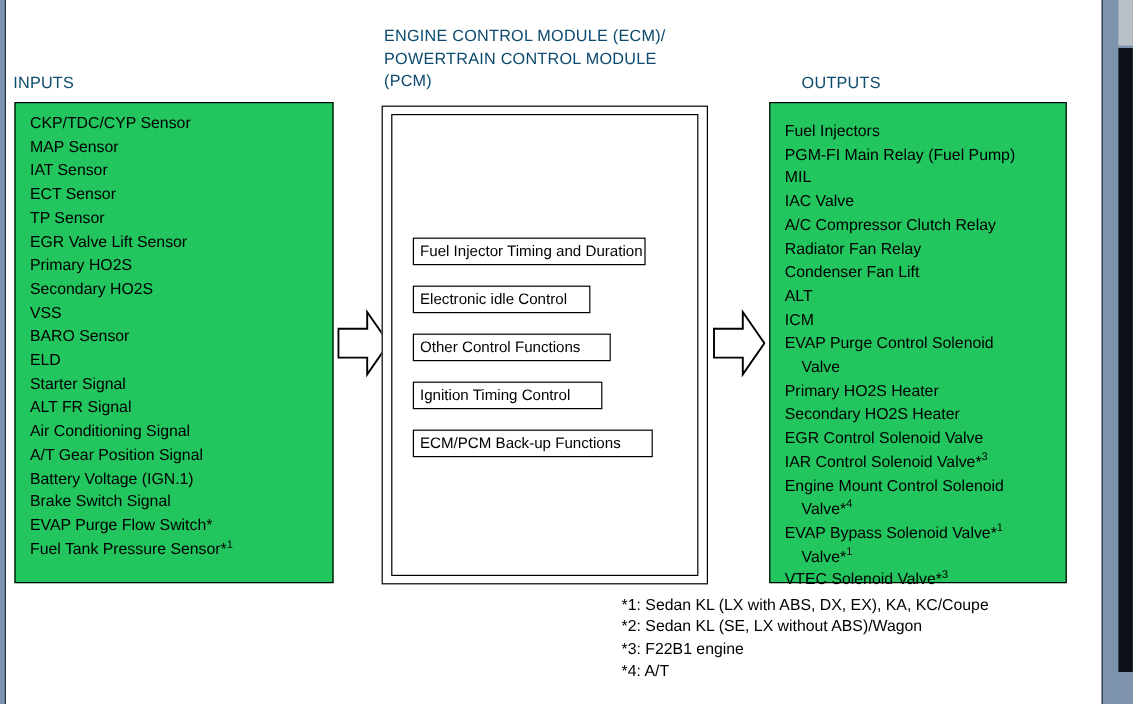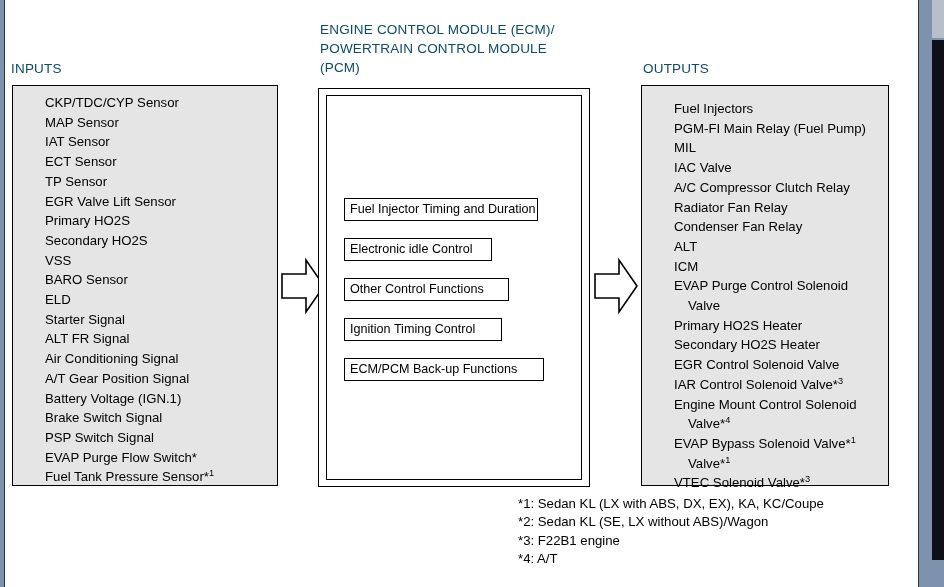--- a/index.html
+++ b/index.html
@@ -77,30 +77,29 @@
   
   .caption {
     position: absolute;
     font-size: 13.5px;
     letter-spacing: 0.2px;
     line-height: 19px;
     white-space: pre;
     color: #0c4a6e;
   }
   #inputs-caption  { left: 11px; top: 59px; }
-  #outputs-caption { left: 643px; top: 59px; }
+  #outputs-caption { left: 668px; top: 59px; }
   #ecm-caption     { left: 320px; top: 20px; }
 
   
   .framebox {
     position: absolute;
     border: 1.4px solid #000;
-    background: #e5e5e5;
-    box-sizing: border-box;
-    padding-left: 20px;
+    background: #22c55e;
+    box-sizing: border-box;
   }
   #inputs-box  { left: 12px;  top: 85px; width: 266px; height: 401px; }
   #outputs-box { left: 641px; top: 85px; width: 248px; height: 401px; }
 
   .list {
     margin: 0;
     padding: 0;
     list-style: none;
   }
   .list li {
@@ -200,21 +199,20 @@
         <li>Secondary HO2S</li>
         <li>VSS</li>
         <li>BARO Sensor</li>
         <li>ELD</li>
         <li>Starter Signal</li>
         <li>ALT FR Signal</li>
         <li>Air Conditioning Signal</li>
         <li>A/T Gear Position Signal</li>
         <li>Battery Voltage (IGN.1)</li>
         <li>Brake Switch Signal</li>
-        <li>PSP Switch Signal</li>
         <li>EVAP Purge Flow Switch*</li>
         <li>Fuel Tank Pressure Sensor*<sup class="fn">1</sup></li>
       </ul>
   </div>
 
   <div class="arrow" id="arrow-in">
     <svg viewBox="0 0 44 58" preserveAspectRatio="none">
       <polygon points="1,17 25,17 25,3 43,29 25,55 25,41 1,41" fill="#ffffff" stroke="#000000" stroke-width="1.6"></polygon>
     </svg>
   </div>
@@ -242,21 +240,21 @@
   <div class="caption" id="outputs-caption">OUTPUTS</div>
 
   <div class="framebox" id="outputs-box">
     <ul class="list" id="outputs-list">
         <li>Fuel Injectors</li>
         <li>PGM-FI Main Relay (Fuel Pump)</li>
         <li>MIL</li>
         <li>IAC Valve</li>
         <li>A/C Compressor Clutch Relay</li>
         <li>Radiator Fan Relay</li>
-        <li>Condenser Fan Relay</li>
+        <li>Condenser Fan Lift</li>
         <li>ALT</li>
         <li>ICM</li>
         <li>EVAP Purge Control Solenoid</li>
         <li class="cont">Valve</li>
         <li>Primary HO2S Heater</li>
         <li>Secondary HO2S Heater</li>
         <li>EGR Control Solenoid Valve</li>
         <li>IAR Control Solenoid Valve*<sup class="fn">3</sup></li>
         <li>Engine Mount Control Solenoid</li>
         <li class="cont">Valve*<sup class="fn">4</sup></li>

